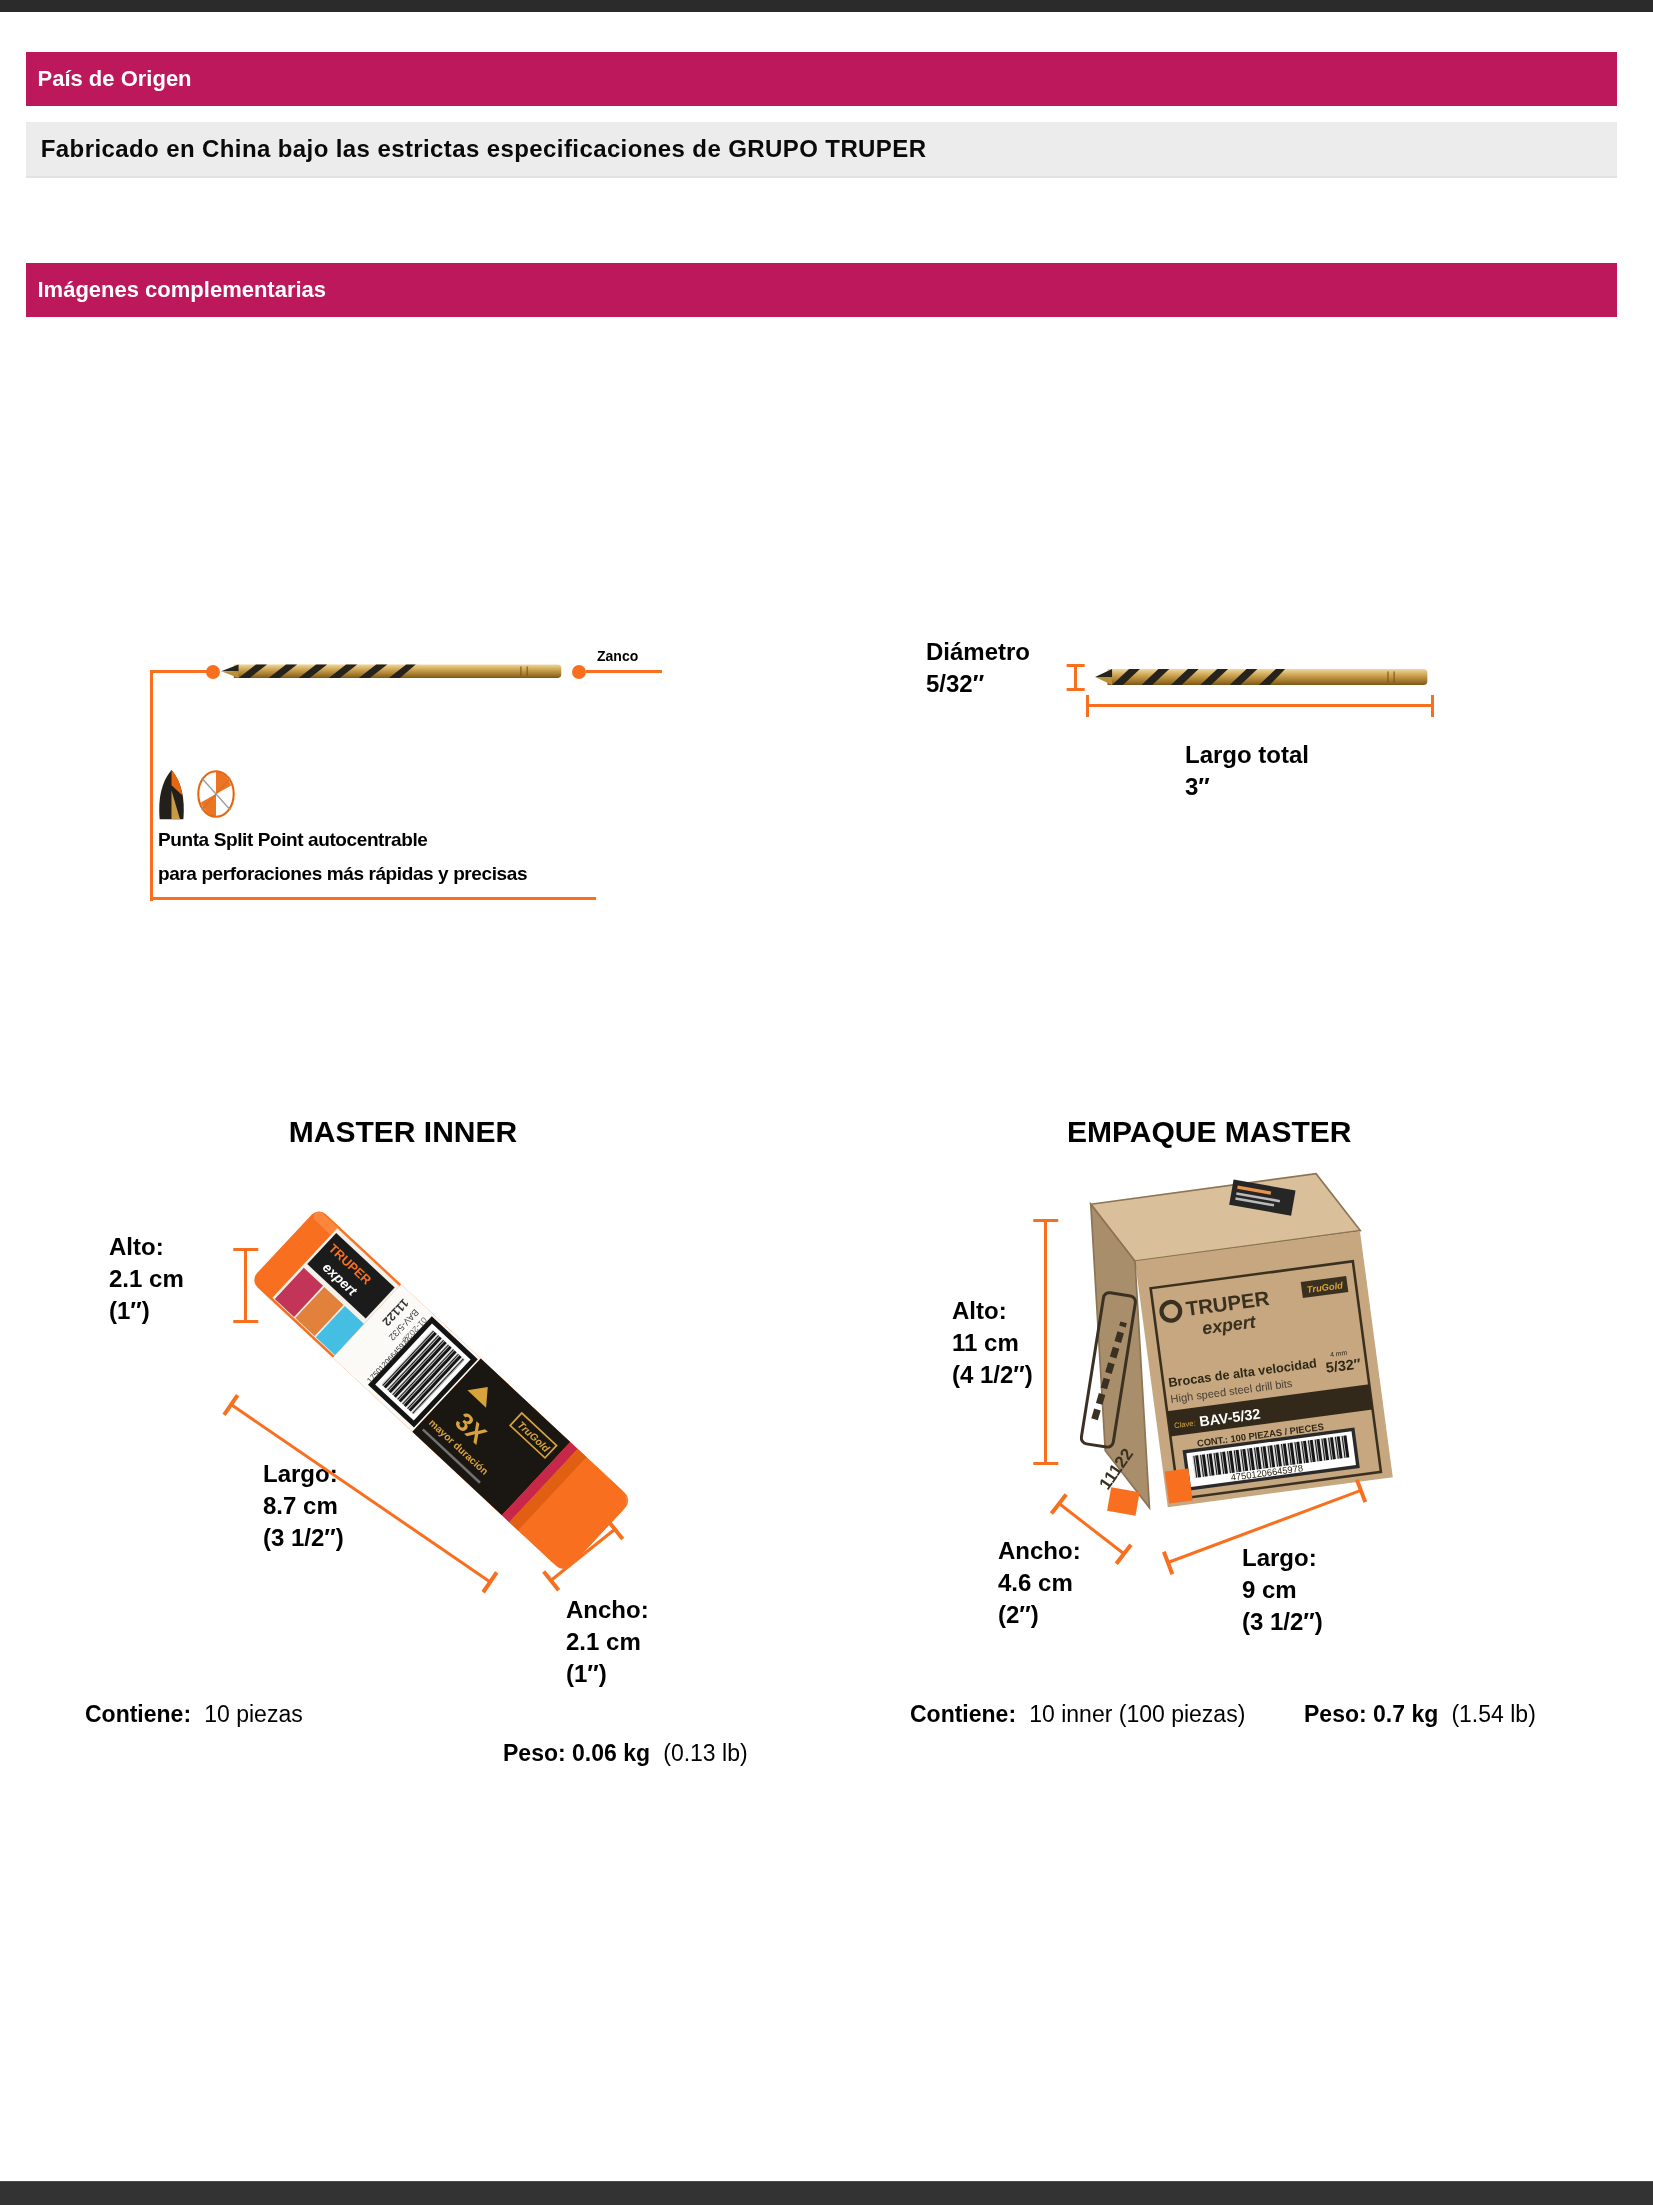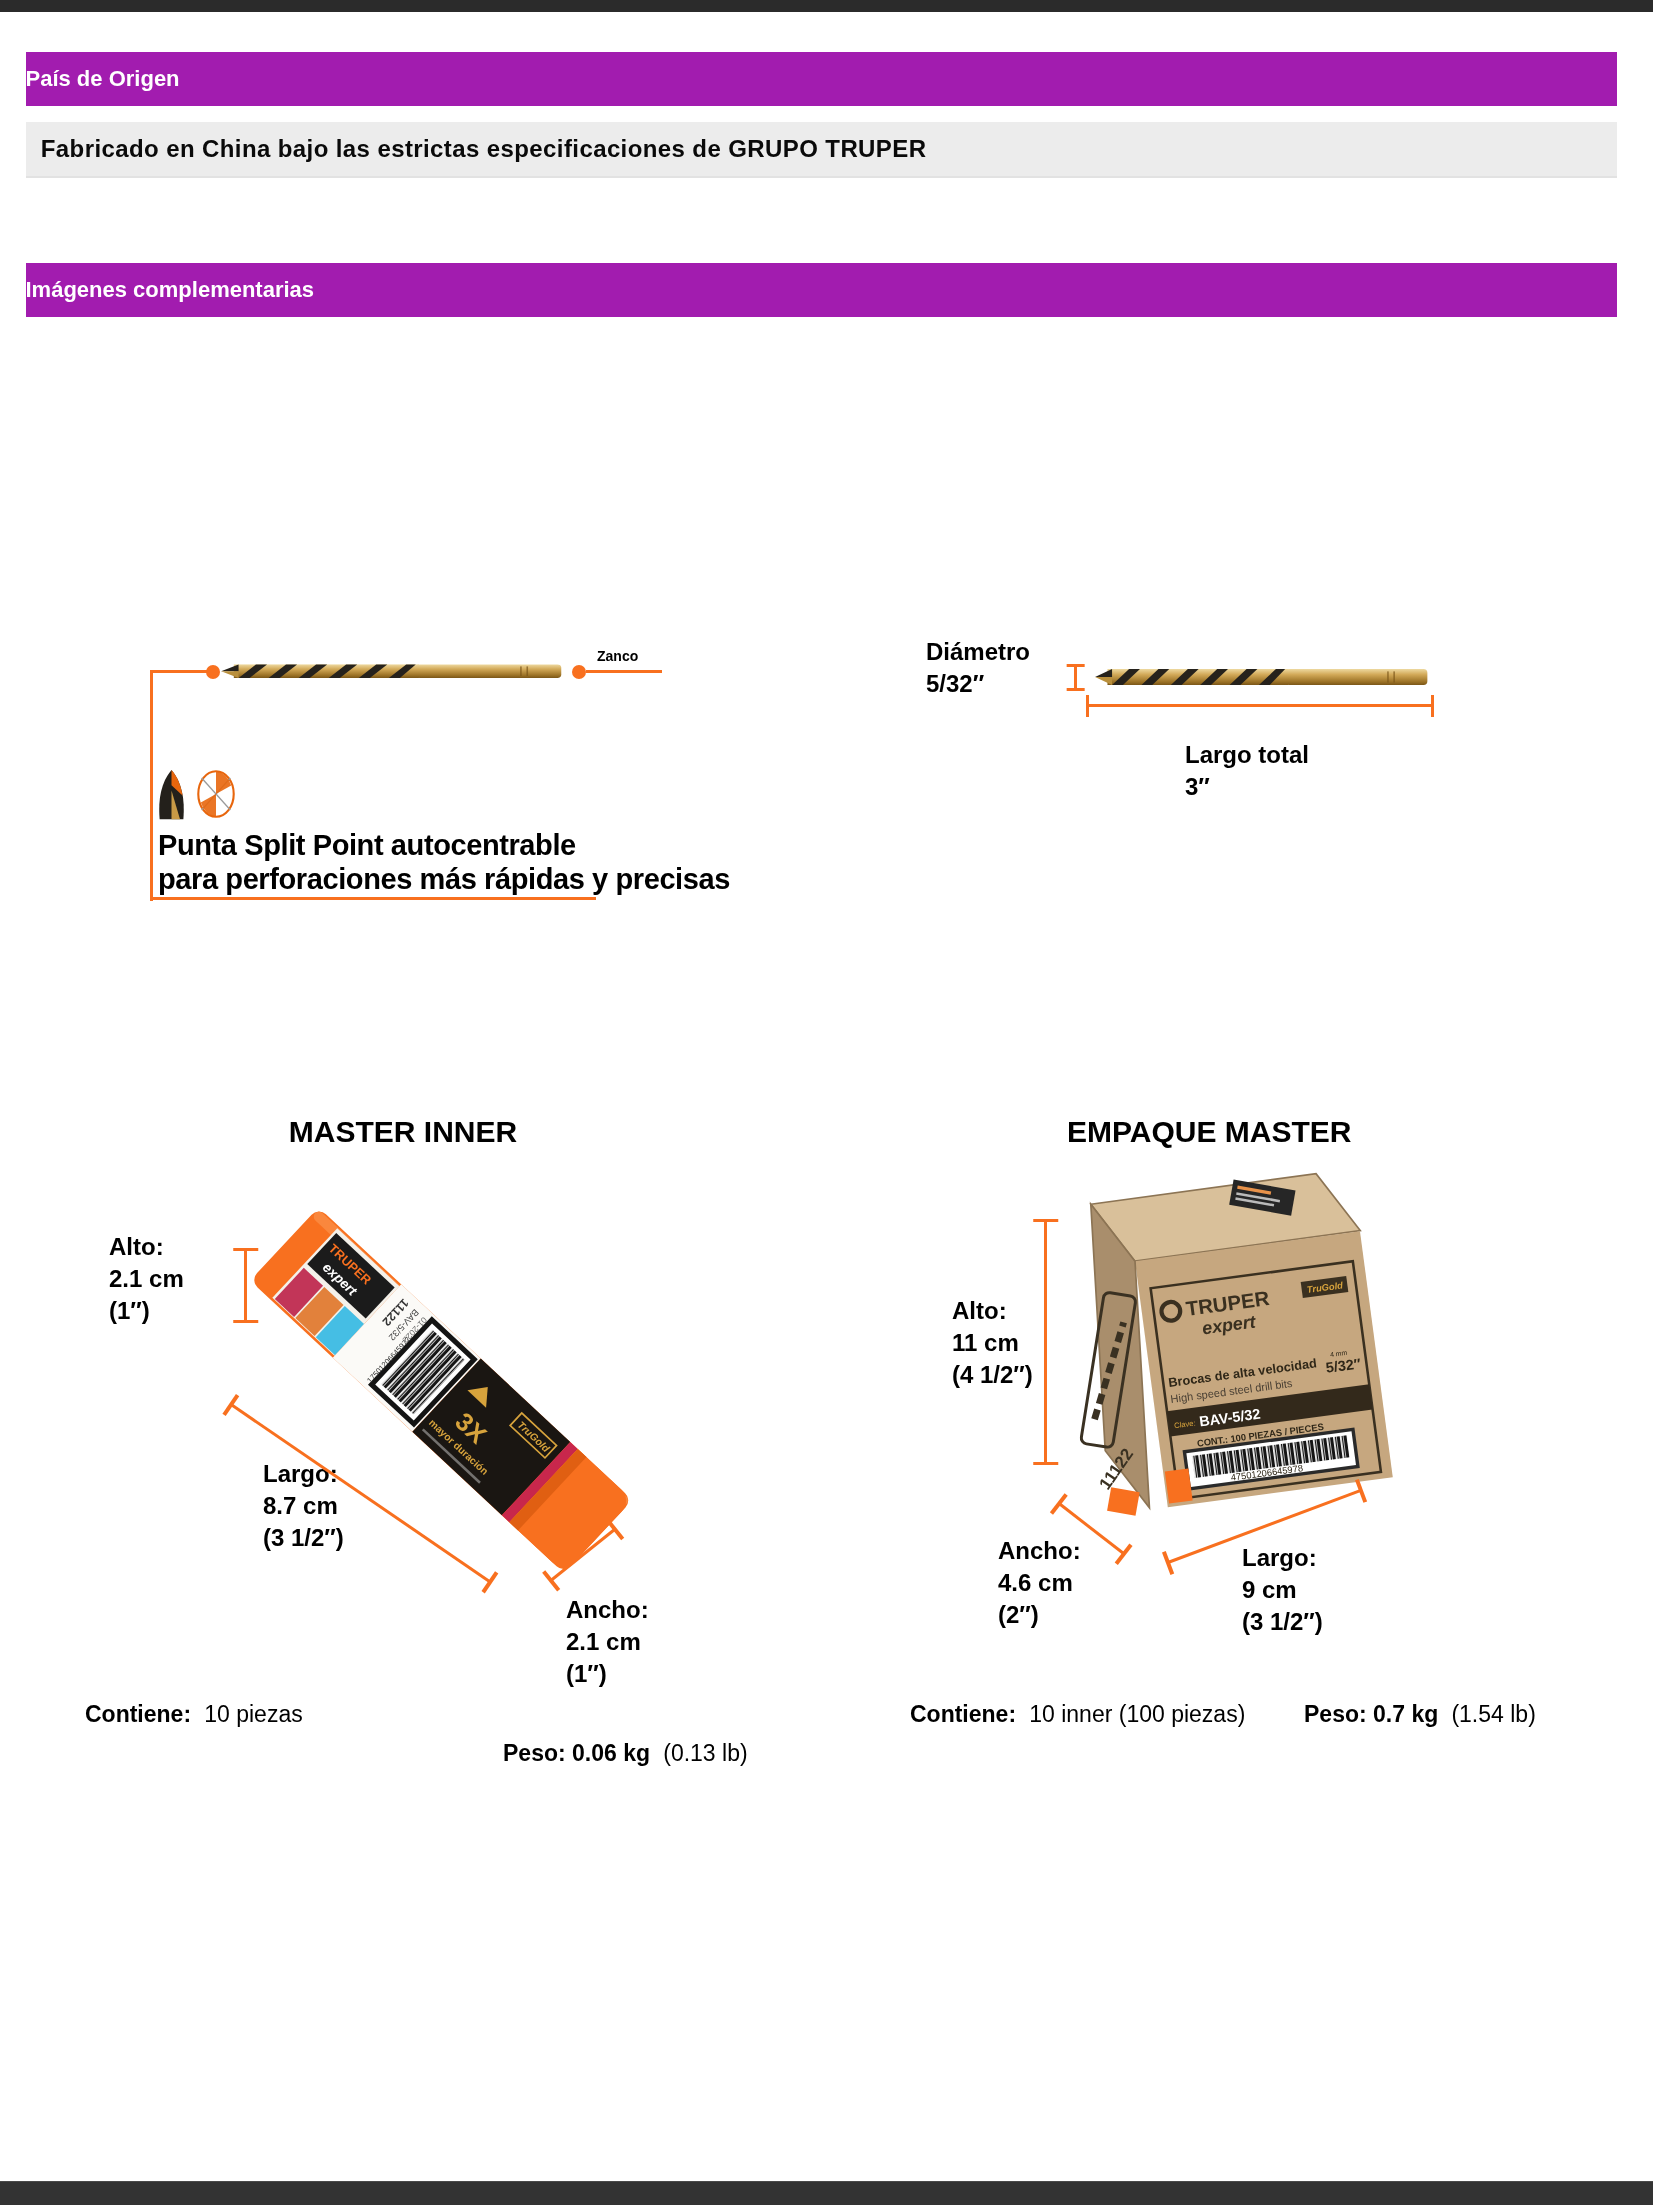--- a/index.html
+++ b/index.html
@@ -4,22 +4,22 @@
 <style>
   html,body{margin:0;padding:0;background:#fff;}
   .page{position:relative;width:1654px;height:2205px;background:#ffffff;
         font-family:"Liberation Sans",sans-serif;overflow:hidden;}
 
   
   .topbar{position:absolute;left:0;top:0;width:1654px;height:12px;background:#2b2b2b;}
   .bottombar{position:absolute;left:0;top:2181px;width:1654px;height:25px;background:#333;border-top:1.7px solid #4a4a4a;box-sizing:border-box;}
 
   
-  .bar{position:absolute;left:25.5px;width:1591px;height:54px;background:#a21caf;color:#fff;
-       font-size:22px;font-weight:bold;display:flex;align-items:center;box-sizing:border-box;}
+  .bar{position:absolute;left:25.5px;width:1591px;height:54px;background:#be185d;color:#fff;
+       font-size:22px;font-weight:bold;display:flex;align-items:center;padding-left:12px;box-sizing:border-box;}
   .bar.origin{top:52px;}
   .bar.images{top:263px;}
   .graybar{position:absolute;left:25.5px;top:122px;width:1591px;height:56px;background:#ECECEC;
        color:#0a0a0a;font-size:24px;font-weight:bold;letter-spacing:0.4px;display:flex;align-items:center;
        padding-left:15.3px;box-sizing:border-box;border-bottom:2.5px solid #e2e2e2;}
 
   
   .hline{position:absolute;height:3.4px;background:#F8701F;}
   .vline{position:absolute;width:3.4px;background:#F8701F;}
   .dot{position:absolute;width:14.4px;height:14.4px;border-radius:50%;background:#F8701F;}
@@ -36,21 +36,21 @@
   .ibeam::before{top:0;}
   .ibeam::after{bottom:0;}
   .mline{position:absolute;height:3.4px;background:#F8701F;transform-origin:0 50%;}
   .mline span{position:absolute;width:3.4px;height:24px;top:-10.2px;background:#F8701F;}
   .mline .t0{left:-1.7px;}
   .mline .t1{right:-1.7px;}
 
   
   .dim{position:absolute;font-weight:bold;font-size:24px;line-height:32px;color:#000;white-space:nowrap;}
   .zanco{position:absolute;font-weight:bold;font-size:14px;color:#000;white-space:nowrap;margin-top:15px;}
-  .caption{position:absolute;font-weight:bold;font-size:29px;color:#000;white-space:nowrap;letter-spacing:-0.4px;}
+  .caption{position:absolute;font-weight:bold;font-size:19px;color:#000;white-space:nowrap;letter-spacing:-0.4px;}
   .etitle{position:absolute;width:272px;text-align:center;font-size:30px;font-weight:bold;color:#000;white-space:nowrap;}
   .inforow{position:absolute;font-size:23px;color:#000;white-space:nowrap;}
   .inforow .b{font-weight:bold;}
   .inforow .r{font-weight:normal;margin-left:6.8px;}
   svg{position:absolute;}
   svg text{font-family:"Liberation Sans",sans-serif;}
 </style>
 </head>
 <body>
 

